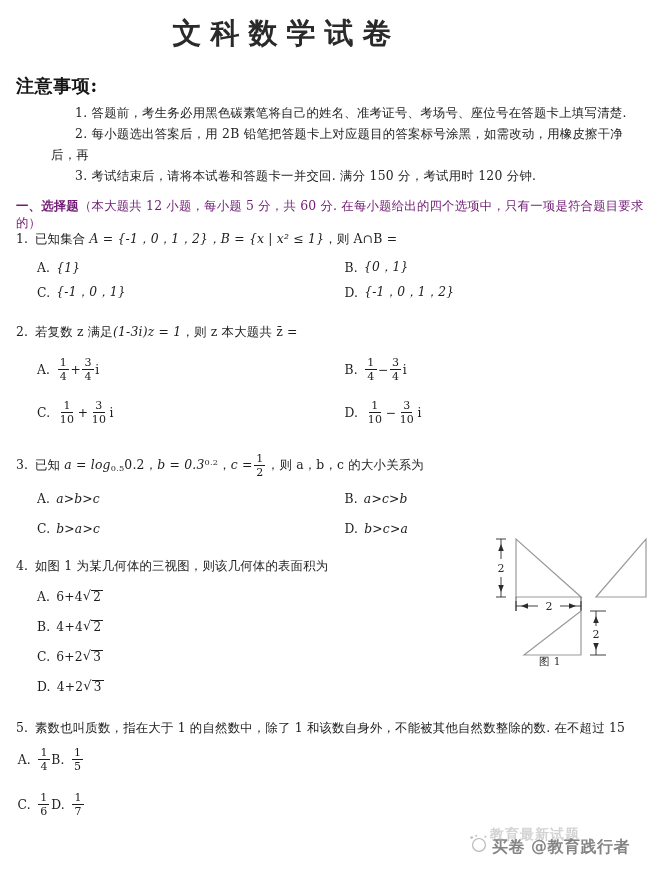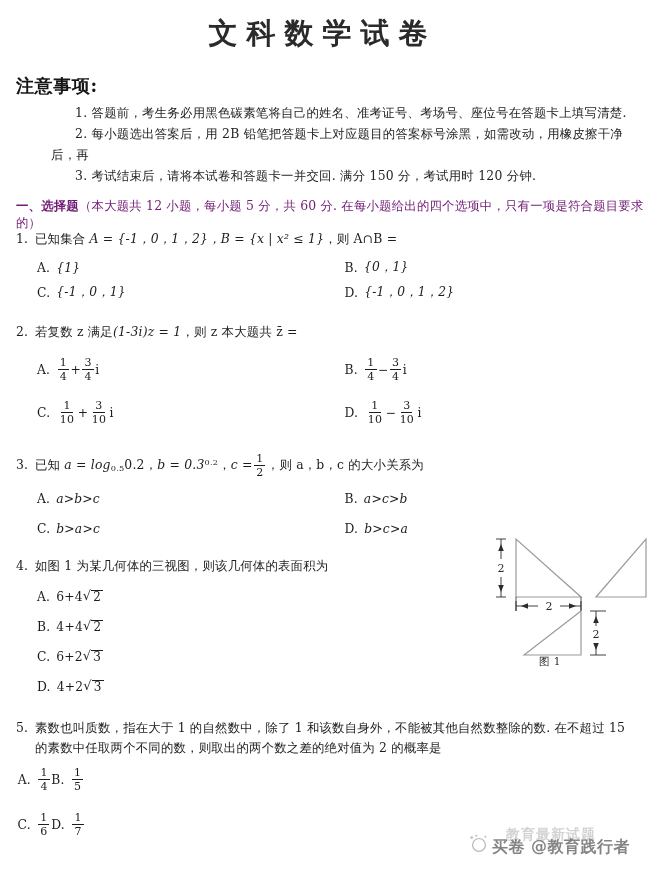--- a/index.html
+++ b/index.html
@@ -29,21 +29,20 @@
     top: 14px;
     left: 0;
     width: 564px;
     text-align: center;
     font-family: "DejaVu Serif", "Liberation Serif", serif;
     font-size: 29px;
     font-weight: 700;
     letter-spacing: 9px;
     color: #2a2a2a;
     text-indent: 9px;
-    padding-left: 36px;
   }
 
   
   .notice {
     position: absolute;
     top: 74px;
     left: 16px;
     width: 630px;
   }
   .notice-heading {
@@ -205,21 +204,21 @@
   .watermark {
     position: absolute;
     left: 466px;
     top: 824px;
     width: 192px;
     height: 46px;
     opacity: 0.62;
   }
   .wm-back {
     position: absolute;
-    left: 40px;
+    left: 24px;
     top: 2px;
     font-size: 14px;
     font-weight: 700;
     color: #b9b9b9;
     letter-spacing: 1px;
     font-family: "DejaVu Sans", "Liberation Sans", sans-serif;
     white-space: nowrap;
   }
   .wm-front {
     position: absolute;
@@ -484,21 +483,20 @@
       <text x="110" y="126" font-family="DejaVu Serif, serif" font-size="11" fill="#2b2b2b" text-anchor="middle">2</text>
     </svg>
   </div>
   <div class="fig-caption">图 1</div>
 
   <div class="question" style="top:718px;">
     <div class="q-stem">
       <span class="q-num">5.</span>
       <span class="q-body">素数也叫质数，指在大于 1 的自然数中，除了 1 和该数自身外，不能被其他自然数整除的数. 在不超过 15</span>
     </div>
-    <div class="q-cont">的素数中任取两个不同的数，则取出的两个数之差的绝对值为 2 的概率是</div>
     <div class="opt-grid frac">
       <div class="opt-row">
         <div class="opt">
           <span class="opt-letter">A.</span>
           <span class="frac">
               <span class="num">1</span>
               <span class="den">4</span>
             </span>
         </div>
         <div class="opt">

